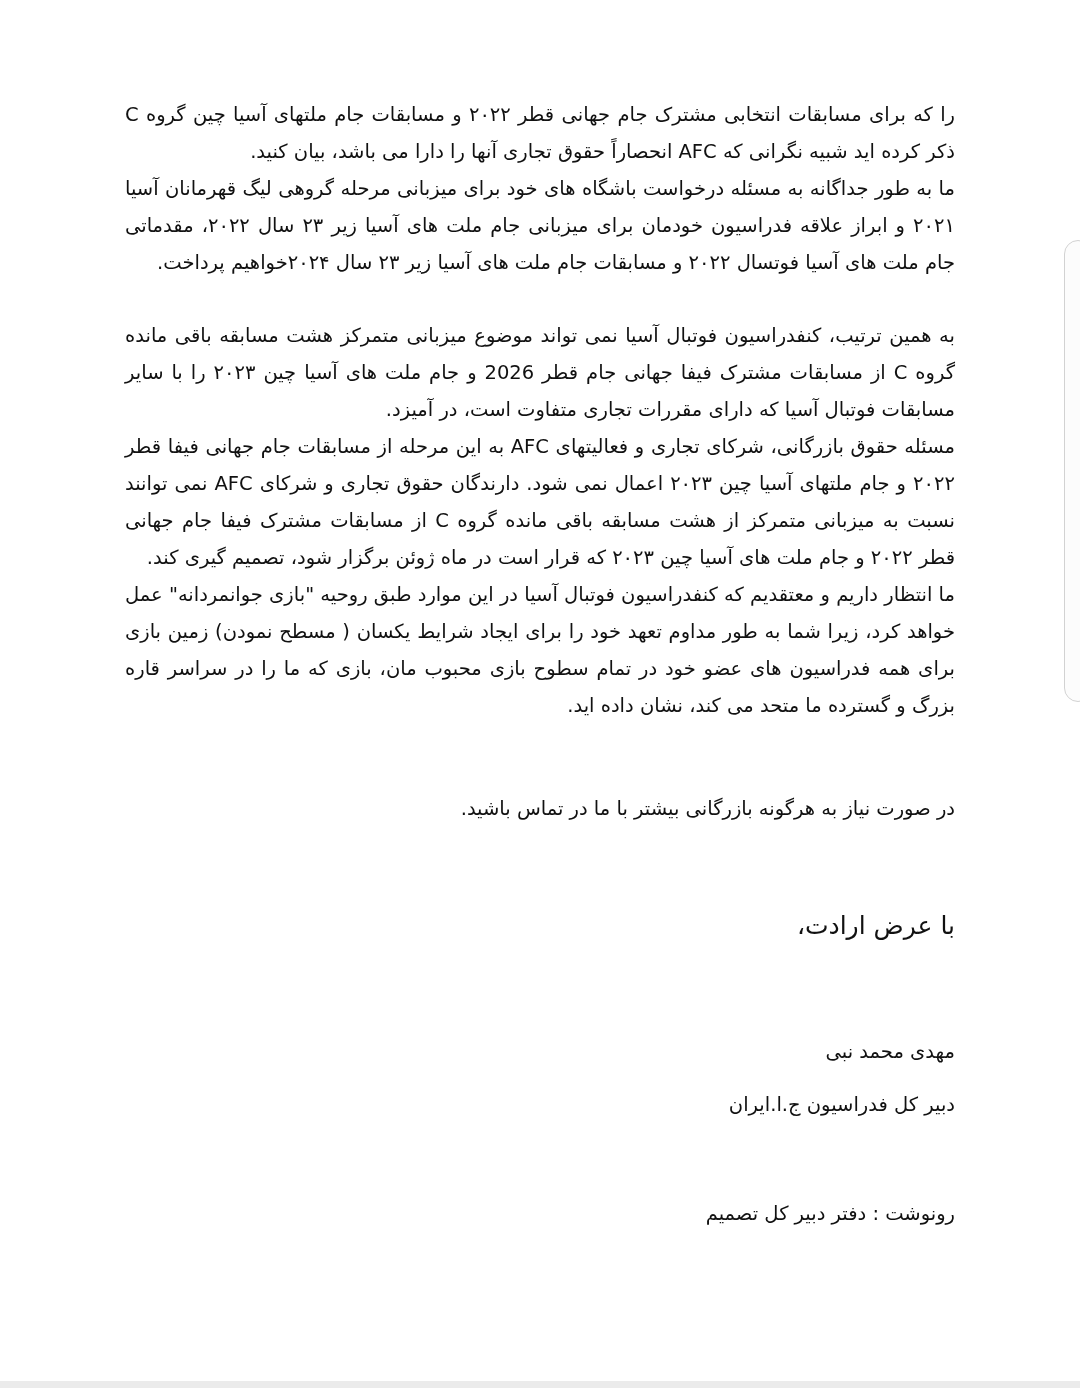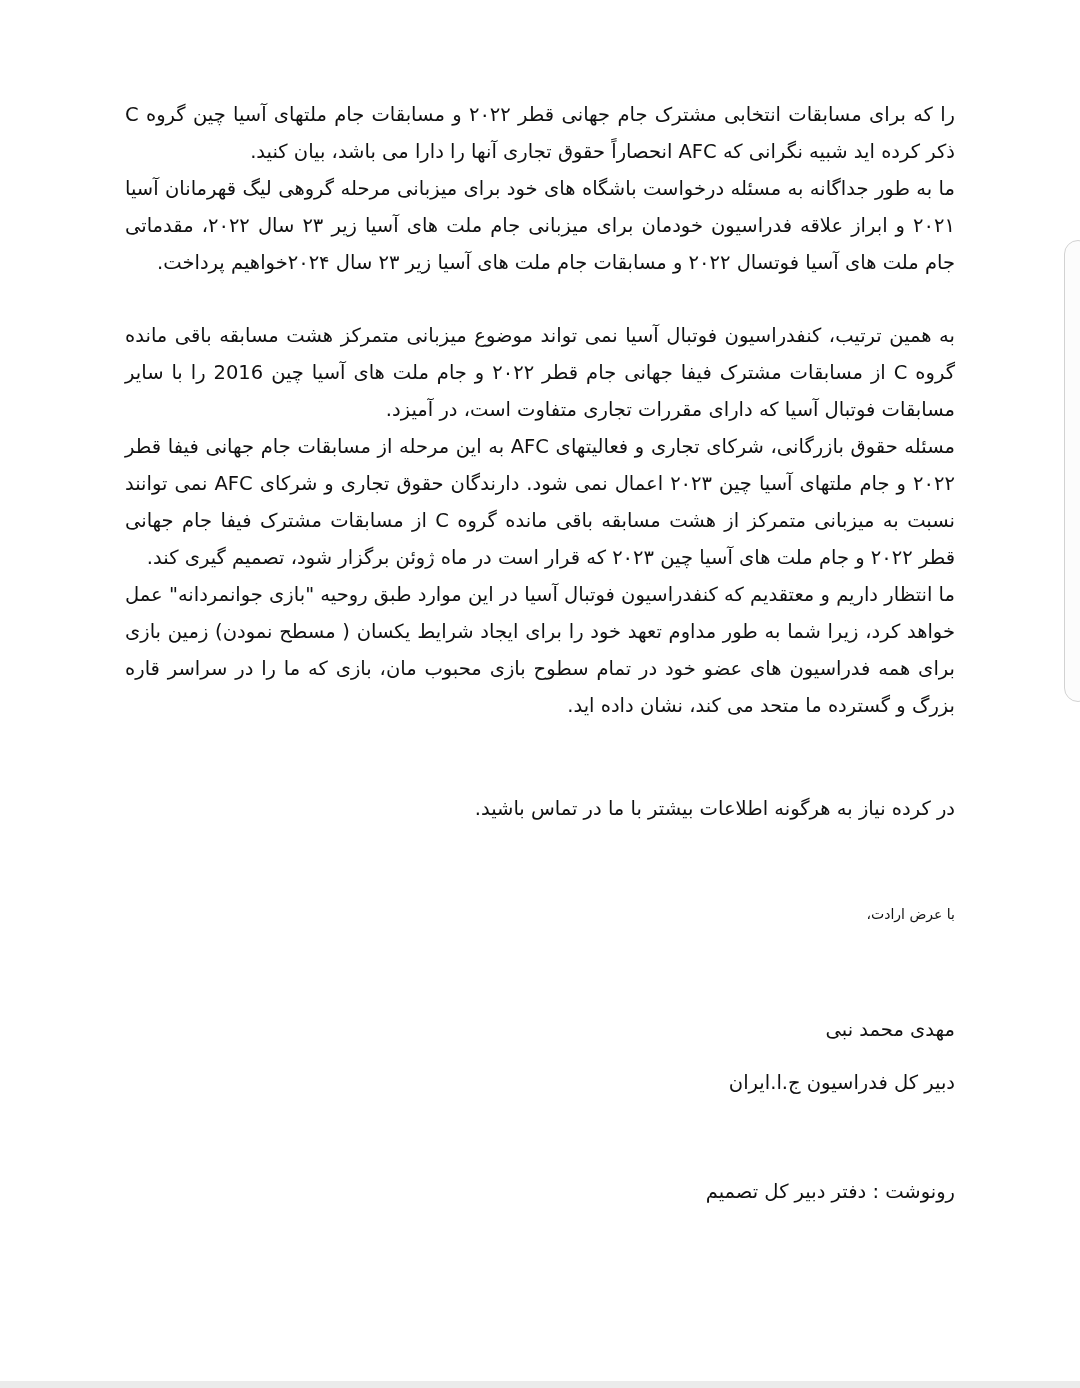--- a/index.html
+++ b/index.html
@@ -71,21 +71,21 @@
     text-align: right;
     font-size: 19.5px;
     line-height: 37px;
     direction: rtl;
     unicode-bidi: plaintext;
     padding-left: 250px;
   }
 
   .regards-line {
     text-align: right;
-    font-size: 14px;
+    font-size: 25px;
     line-height: 37px;
     direction: rtl;
     unicode-bidi: plaintext;
     padding-left: 293px;
   }
 
   .sign-name {
     font-weight: normal;
     font-size: 19.5px;
     line-height: 34px;
@@ -142,29 +142,29 @@
   <div class="page-sheet">
 
     <div class="doc-body">
 
       <p class="para">را که برای مسابقات انتخابی مشترک جام جهانی قطر ۲۰۲۲ و مسابقات جام ملتهای آسیا چین  گروه C ذکر کرده اید شبیه نگرانی که AFC انحصاراً حقوق تجاری آنها را دارا می باشد، بیان کنید.</p>
 
       <p class="para">ما به طور جداگانه به مسئله درخواست باشگاه های خود برای میزبانی مرحله گروهی لیگ قهرمانان آسیا ۲۰۲۱ و ابراز علاقه فدراسیون خودمان برای میزبانی جام ملت های آسیا زیر ۲۳ سال ۲۰۲۲، مقدماتی جام ملت های آسیا فوتسال ۲۰۲۲ و مسابقات جام ملت های آسیا زیر ۲۳ سال ۲۰۲۴خواهیم پرداخت.</p>
 
       <div class="gap-md"></div>
 
-      <p class="para">به همین ترتیب، کنفدراسیون فوتبال آسیا نمی تواند موضوع میزبانی متمرکز هشت مسابقه باقی مانده گروه C از مسابقات مشترک فیفا جهانی جام قطر ۲۰۲۲ و جام ملت های آسیا چین 2016  را با سایر مسابقات فوتبال آسیا که دارای مقررات تجاری متفاوت است، در آمیزد.</p>
+      <p class="para">به همین ترتیب، کنفدراسیون فوتبال آسیا نمی تواند موضوع میزبانی متمرکز هشت مسابقه باقی مانده گروه C از مسابقات مشترک فیفا جهانی جام قطر 2026 و جام ملت های آسیا چین ۲۰۲۳  را با سایر مسابقات فوتبال آسیا که دارای مقررات تجاری متفاوت است، در آمیزد.</p>
 
       <p class="para">مسئله حقوق بازرگانی، شرکای تجاری و فعالیتهای AFC به این مرحله از مسابقات جام جهانی فیفا قطر ۲۰۲۲ و جام ملتهای آسیا چین ۲۰۲۳ اعمال نمی شود. دارندگان حقوق تجاری و شرکای AFC نمی توانند نسبت به میزبانی متمرکز از هشت مسابقه باقی مانده گروه C از مسابقات مشترک فیفا جام جهانی قطر ۲۰۲۲ و جام ملت های آسیا چین ۲۰۲۳ که قرار است در ماه ژوئن برگزار شود، تصمیم گیری کند.</p>
 
       <p class="para">ما انتظار داریم و معتقدیم که کنفدراسیون فوتبال آسیا در این موارد طبق روحیه "بازی جوانمردانه" عمل خواهد کرد، زیرا شما به طور مداوم تعهد خود را برای ایجاد شرایط یکسان ( مسطح نمودن) زمین بازی برای همه فدراسیون های عضو خود در تمام سطوح بازی محبوب مان، بازی که ما را در سراسر قاره بزرگ و گسترده ما متحد می کند، نشان داده اید.</p>
 
       <div class="gap-lg"></div>
 
-      <p class="contact-line">در کرده نیاز به هرگونه اطلاعات بیشتر با ما در تماس باشید.</p>
+      <p class="contact-line">در صورت نیاز به هرگونه بازرگانی بیشتر با ما در تماس باشید.</p>
 
       <div class="gap-md"></div>
 
       <p class="regards-line">با عرض ارادت،</p>
 
       <div class="gap-lg"></div>
 
       <p class="sign-name">مهدی محمد نبی</p>
 
       <p class="sign-title">دبیر کل فدراسیون ج.ا.ایران</p>

